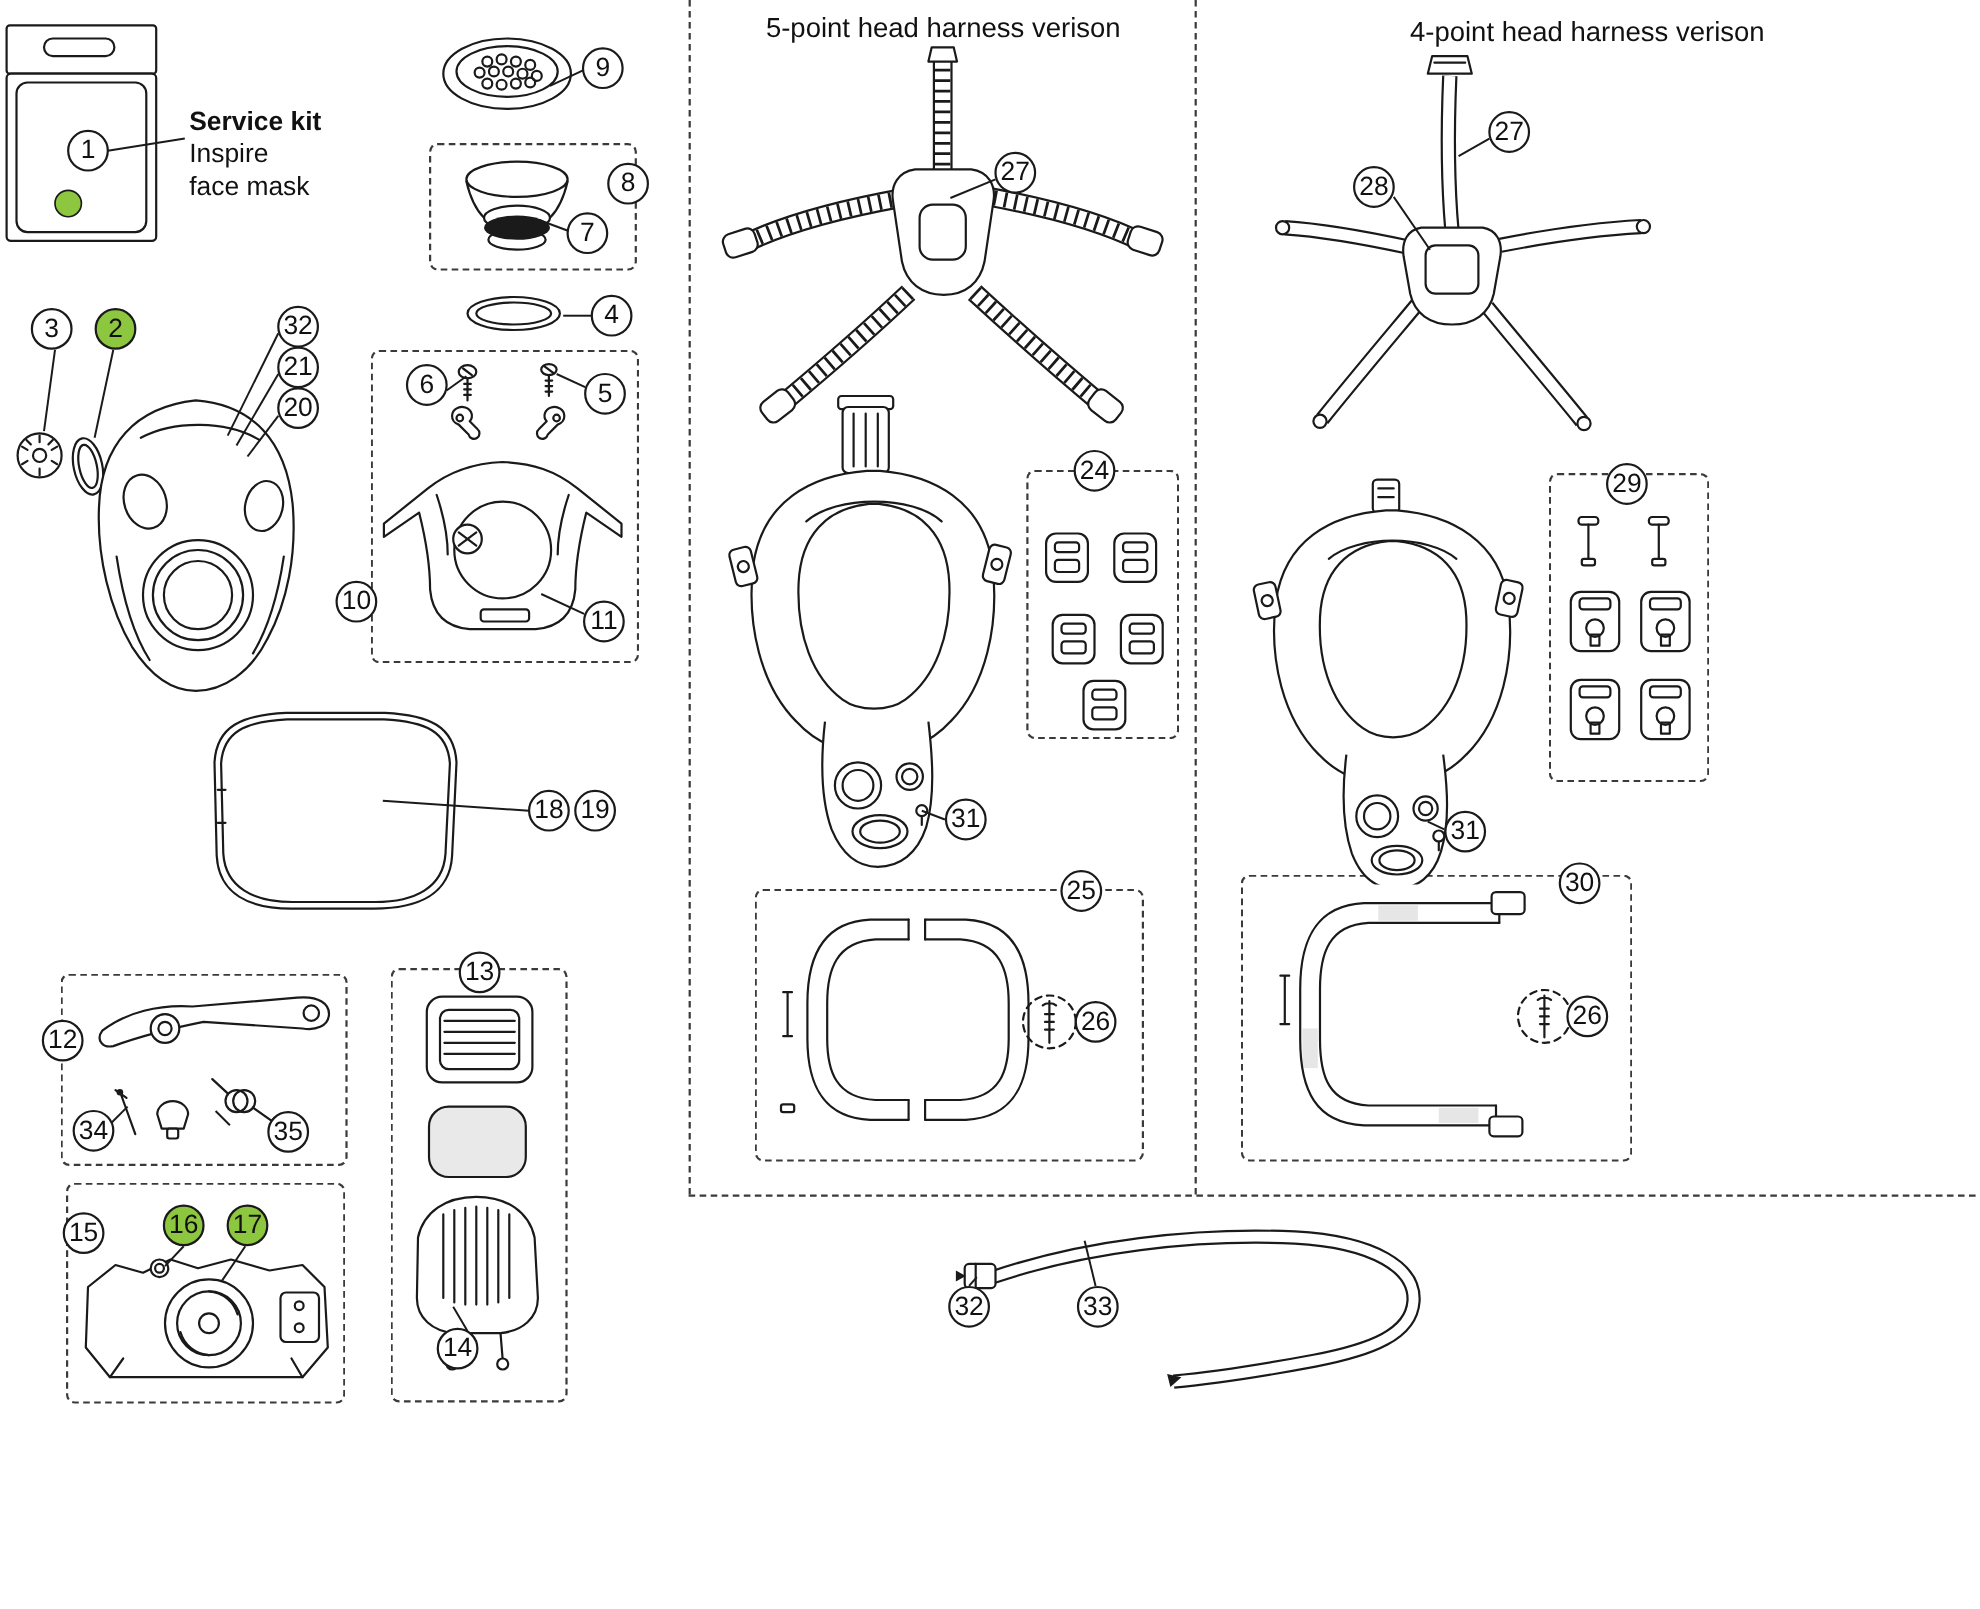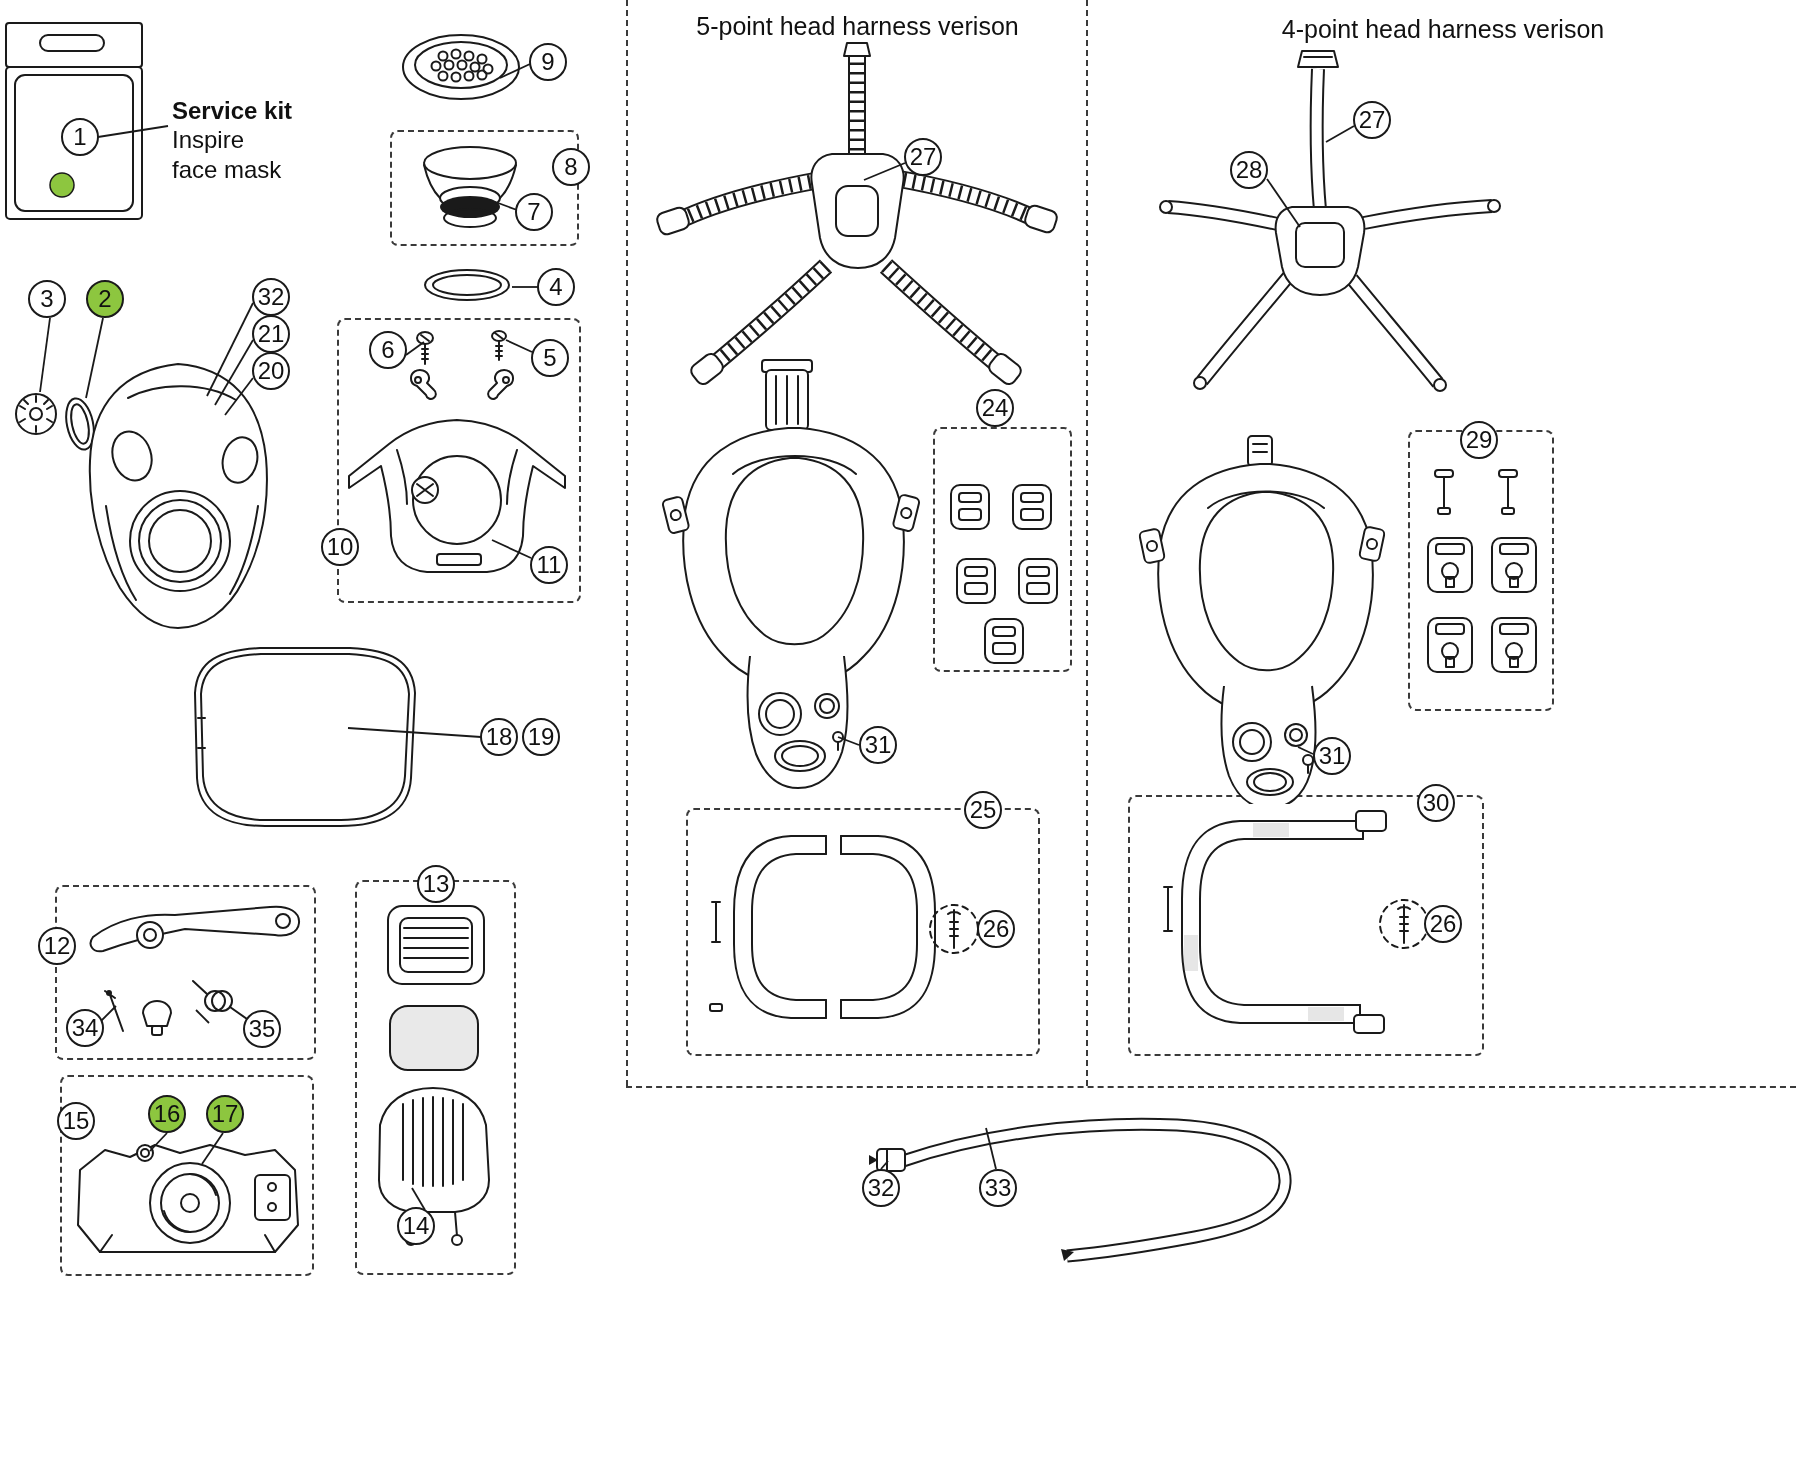--- a/index.html
+++ b/index.html
@@ -493,35 +493,35 @@
   <div class="callout-layer">
       <div class="callout" style="left: 80px; top: 137px;">1</div>
       <div class="callout green" style="left: 105px; top: 299px;">2</div>
       <div class="callout" style="left: 47px; top: 299px;">3</div>
       <div class="callout" style="left: 556px; top: 287px;">4</div>
       <div class="callout" style="left: 550px; top: 358px;">5</div>
       <div class="callout" style="left: 388px; top: 350px;">6</div>
       <div class="callout" style="left: 534px; top: 212px;">7</div>
       <div class="callout" style="left: 571px; top: 167px;">8</div>
       <div class="callout" style="left: 548px; top: 62px;">9</div>
-      <div class="callout" style="left: 340px; top: 547px; text-align: right;">10</div>
+      <div class="callout" style="left: 324px; top: 547px; text-align: right;">10</div>
       <div class="callout" style="left: 549px; top: 565px;">11</div>
       <div class="callout" style="left: 57px; top: 946px;">12</div>
       <div class="callout" style="left: 436px; top: 884px;">13</div>
       <div class="callout" style="left: 416px; top: 1226px;">14</div>
       <div class="callout" style="left: 76px; top: 1121px;">15</div>
       <div class="callout green" style="left: 167px; top: 1114px;">16</div>
       <div class="callout green" style="left: 225px; top: 1114px;">17</div>
       <div class="callout" style="left: 499px; top: 737px;">18</div>
       <div class="callout" style="left: 541px; top: 737px;">19</div>
       <div class="callout" style="left: 271px; top: 371px;">20</div>
       <div class="callout" style="left: 271px; top: 334px;">21</div>
       <div class="callout" style="left: 271px; top: 297px;">32</div>
       <div class="callout" style="left: 923px; top: 157px;">27</div>
-      <div class="callout" style="left: 995px; top: 408px;">24</div>
+      <div class="callout" style="left: 995px; top: 428px;">24</div>
       <div class="callout" style="left: 983px; top: 810px;">25</div>
       <div class="callout" style="left: 996px; top: 929px;">26</div>
       <div class="callout" style="left: 1443px; top: 924px;">26</div>
       <div class="callout" style="left: 1372px; top: 120px;">27</div>
       <div class="callout" style="left: 1249px; top: 170px;">28</div>
       <div class="callout" style="left: 1479px; top: 440px;">29</div>
       <div class="callout" style="left: 1396px; top: 803px; margin-left: 40px;">30</div>
       <div class="callout" style="left: 878px; top: 745px;">31</div>
       <div class="callout" style="left: 1332px; top: 756px;">31</div>
       <div class="callout" style="left: 881px; top: 1188px;">32</div>

